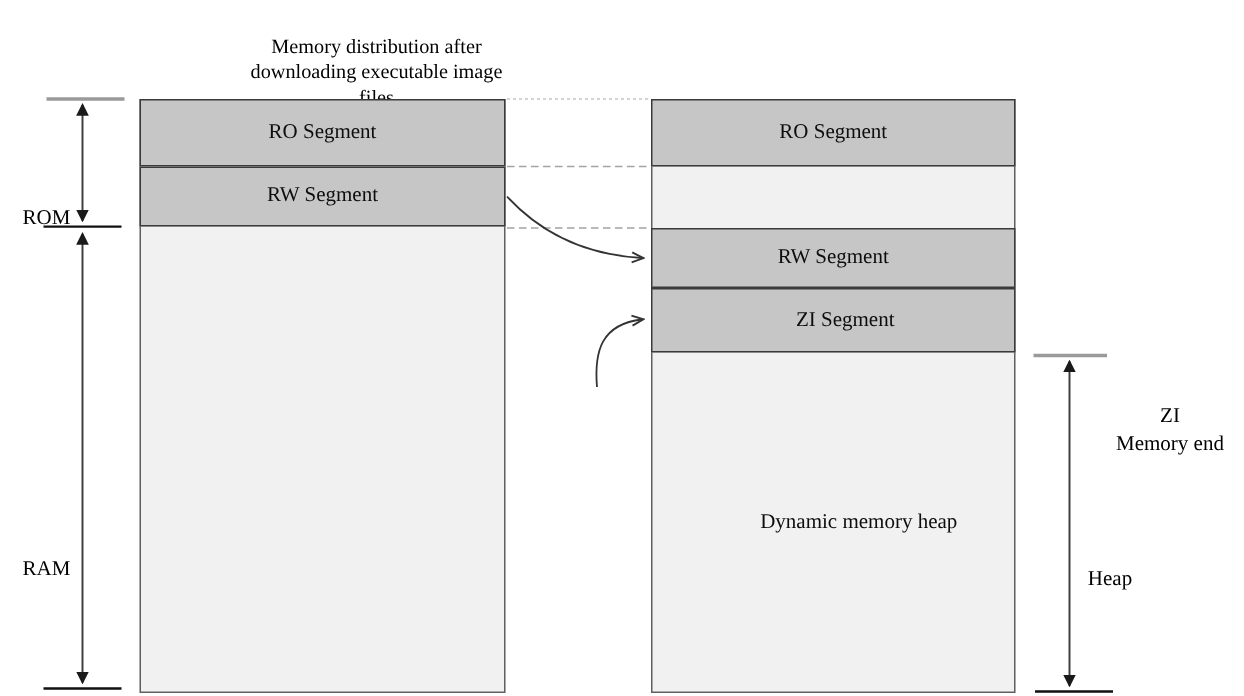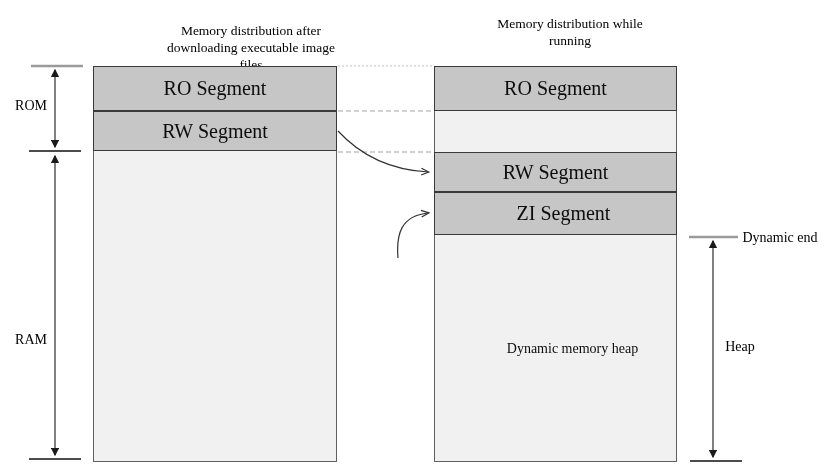--- a/index.html
+++ b/index.html
@@ -21,28 +21,28 @@
     font-size:13.5px;line-height:17px;text-align:center;color:#000;
   }
   .column-body{
     background:var(--light-fill);
     border:1.5px solid var(--column-border);
   }
   .segment{
     background:var(--segment-fill);
     border:1.5px solid var(--segment-border);
     display:flex;align-items:center;justify-content:center;
-    font-size:20px;color:#0d0d0d;
+    font-size:14px;color:#0d0d0d;
   }
   .region-label{
     display:flex;align-items:center;justify-content:center;
     font-size:14px;color:#0d0d0d;
   }
   .side-label{
-    font-size:14px;text-align:center;color:#000;
+    font-size:14px;text-align:center;color:#000;margin-top:40px;
   }
   .two-line{line-height:19px;}
   svg{position:absolute;left:0;top:0;}
 </style>
 </head>
 <body>
 
 <div id="canvas">
 
   <svg width="829" height="464" viewBox="0 0 829 464">
@@ -68,21 +68,20 @@
 
     <line x1="689" y1="237" x2="738" y2="237" stroke="#9a9a9a" stroke-width="2.4"></line>
     <line x1="713" y1="241" x2="713" y2="457" stroke="#3d3d3d" stroke-width="1.3" marker-start="url(#tri)" marker-end="url(#tri)"></line>
     <line x1="690" y1="461" x2="742" y2="461" stroke="#111111" stroke-width="1.6"></line>
 
     <path d="M 338 131 C 362 157 392 170 428 172" fill="none" stroke="#333333" stroke-width="1.2" marker-end="url(#vee)"></path>
     <path d="M 398 258 C 396 234 401 216 428 213" fill="none" stroke="#333333" stroke-width="1.2" marker-end="url(#vee)"></path>
   </svg>
 
   <div class="abs col-title" style="left:125px;top:22px;width:180px;margin-left:36px;">Memory distribution after downloading executable image files</div>
-  <div class="abs col-title" style="left:478px;top:15px;width:184px;">Memory distribution while running</div>
 
   <div class="abs column-body" style="left:93px;top:66px;width:244px;height:396px;"></div>
   <div class="abs segment" style="left:93px;top:66px;width:244px;height:45px;">
     <span>RO Segment</span>
   </div>
   <div class="abs segment" style="left:93px;top:111px;width:244px;height:40px;">
     <span>RW Segment</span>
   </div>
 
   <div class="abs column-body" style="left:434px;top:66px;width:243px;height:396px;"></div>
@@ -96,16 +95,17 @@
     <span>ZI Segment</span>
   </div>
   <div class="abs region-label" style="left:434px;top:235px;width:277px;height:227px;">
     <span>Dynamic memory heap</span>
   </div>
 
   <div class="abs side-label" style="left:8px;top:98px;width:46px;">ROM</div>
   <div class="abs side-label" style="left:8px;top:332px;width:46px;">RAM</div>
   <div class="abs side-label" style="left:716px;top:339px;width:48px;">Heap</div>
   <div class="abs side-label two-line" style="left:735px;top:228px;width:90px;">
-    <div>Dynamic end</div>
+    <div>ZI</div>
+    <div>Memory end</div>
   </div>
 
 </div>
 
 </body></html>

